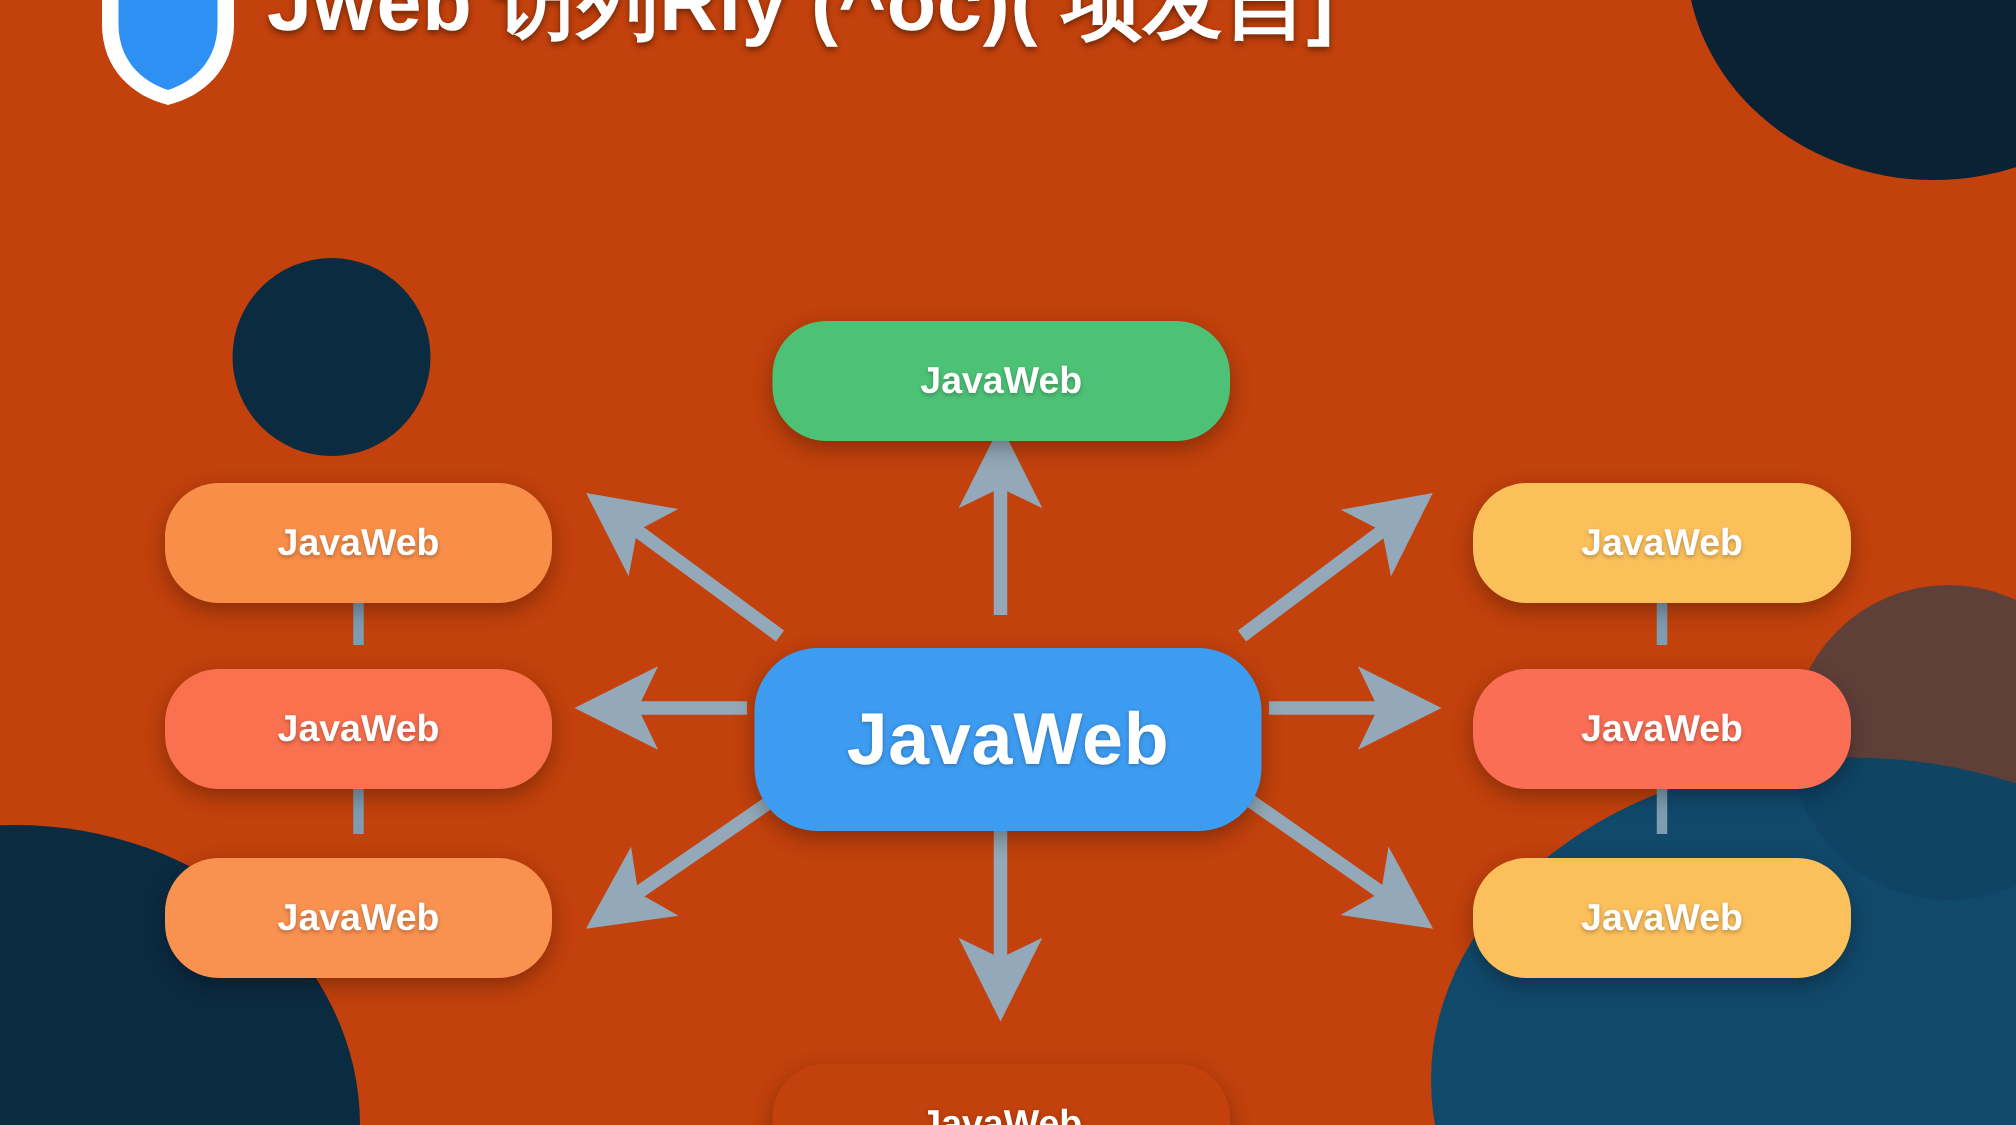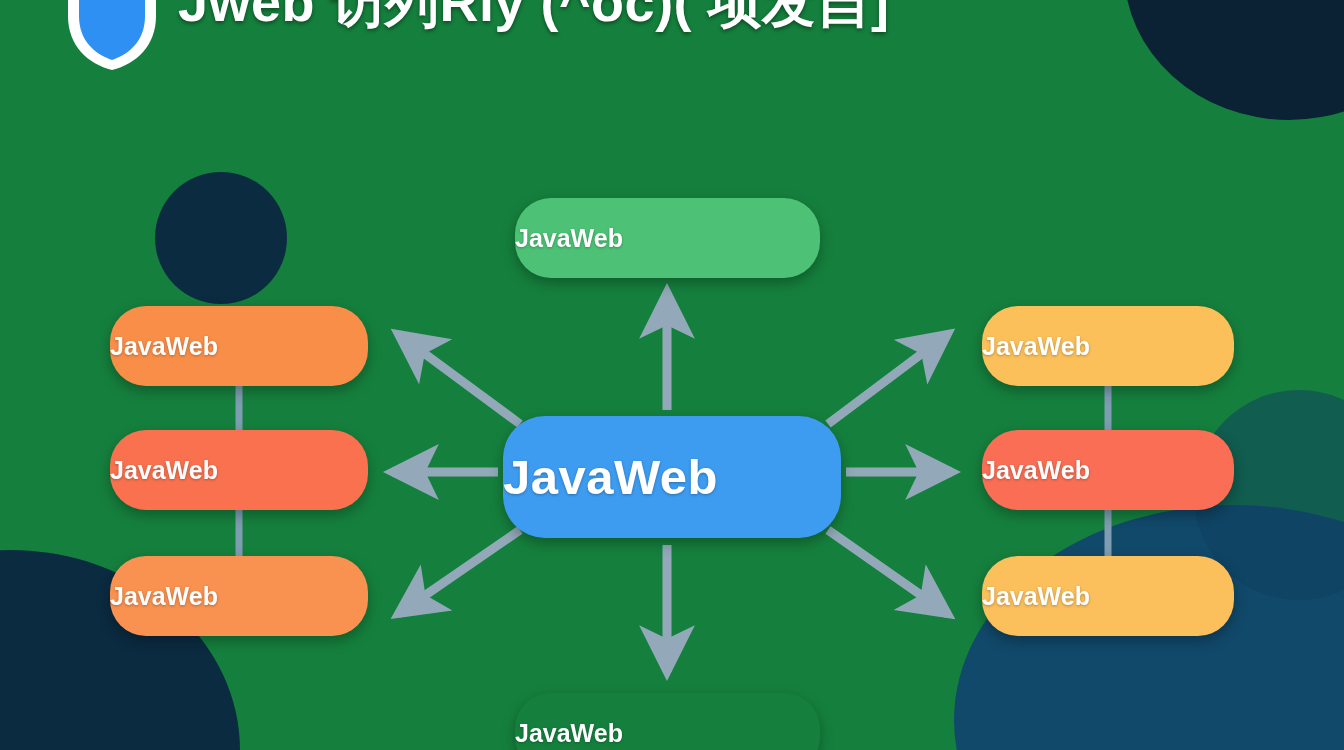--- a/index.html
+++ b/index.html
@@ -5,21 +5,21 @@
   html, body {
     margin: 0;
     padding: 0;
     background: #07202f;
   }
   .stage {
     position: relative;
     width: 1344px;
     height: 750px;
     overflow: hidden;
-    background: #15803d;
+    background: #c2410c;
     font-family: "Liberation Sans", sans-serif;
   }
 
   
   .bg-layer { position: absolute; inset: 0; overflow: hidden; }
   .blob { position: absolute; border-radius: 50%; }
   .blob-tr {
     width: 330px; height: 300px;
     right: -110px; top: -180px;
     background: #0a2233;
@@ -95,27 +95,29 @@
     position: absolute;
     left: 0; top: 0;
     width: 1344px; height: 750px;
     z-index: 4;
   }
 
   .node {
     position: absolute;
     display: flex;
     align-items: center;
+    justify-content: center;
     border-radius: 36px;
     color: #ffffff;
     font-weight: 700;
     text-shadow: 0 1px 3px rgba(0,0,0,.28);
     box-shadow: 0 5px 14px rgba(0,0,0,.30);
     z-index: 5;
     box-sizing: border-box;
+    margin-top: 16px;
   }
   .node-sat { width: 255px; height: 84px; font-size: 25px; }
   .node-center {
     width: 338px; height: 122px;
     font-size: 49px;
     border-radius: 42px;
     letter-spacing: .5px;
   }
 </style>
 </head>

